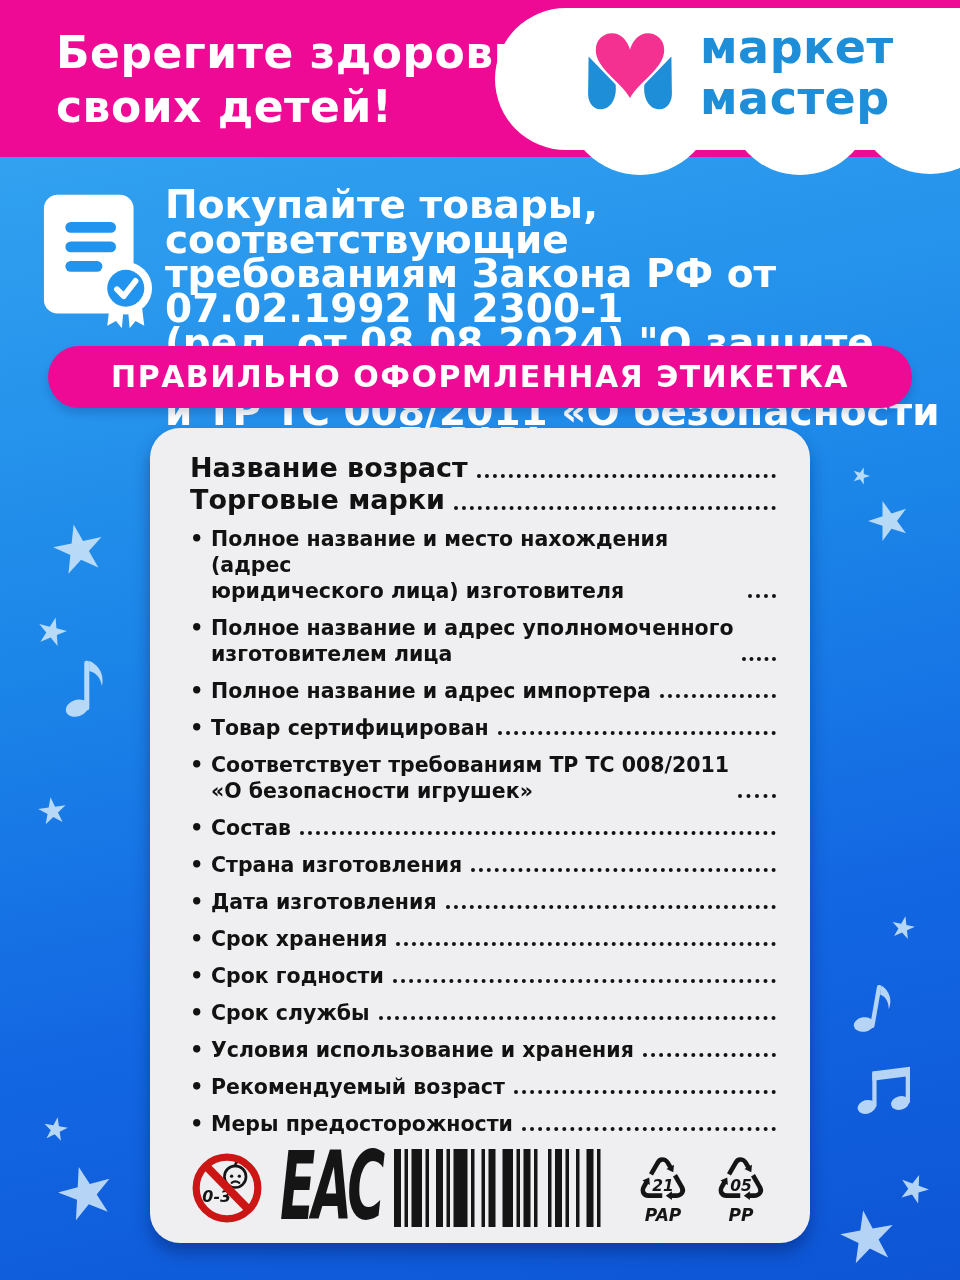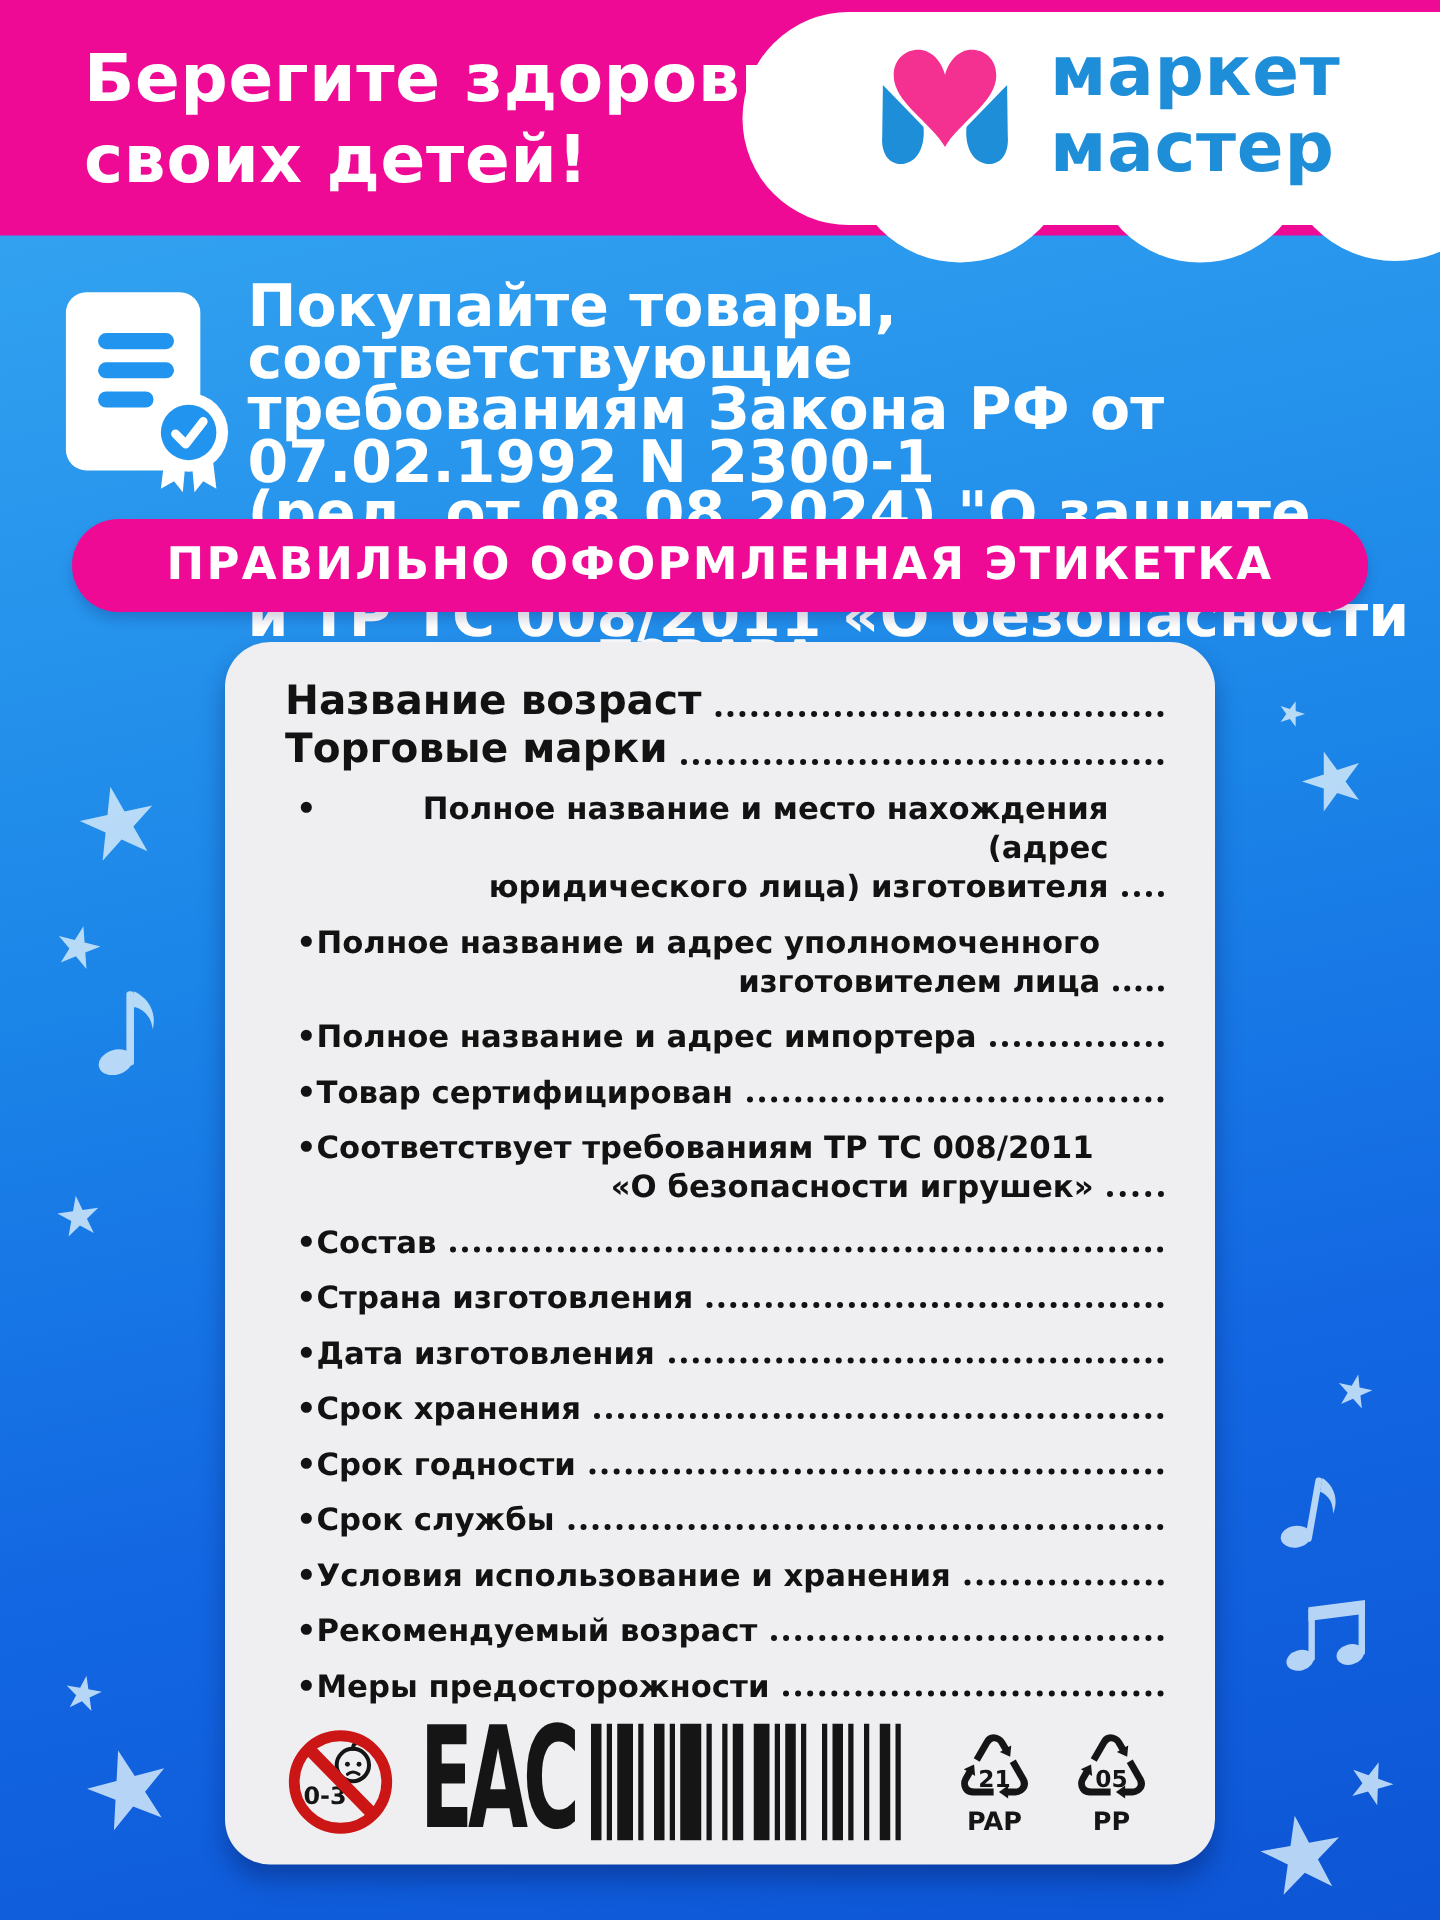--- a/index.html
+++ b/index.html
@@ -34,26 +34,26 @@
              font-size:30px;letter-spacing:1.5px;}
   
   .card{position:absolute;left:150px;top:428px;width:660px;height:815px;border-radius:30px;
         background:var(--card-bg,#efeff1);box-shadow:0 10px 16px rgba(5,25,95,.4);
         padding:24px 30px 0 40px;box-sizing:border-box;color:var(--ink,#121212);}
   .hdr-row{display:flex;font-size:27px;font-weight:bold;line-height:32px;}
   .hdr-row .label{white-space:nowrap;}
   .leader{flex:1 1 auto;min-width:28px;align-self:flex-end;height:0;
           border-bottom:4px dotted var(--ink,#121212);margin:0 4px 6px 9px;}
   .hdr-row.short .leader{flex:0 0 205px;}
-  .items{list-style:none;margin:10px 0 0 0;padding:0;text-align:right;}
+  .items{list-style:none;margin:10px 0 0 0;padding:0;}
   .items li{display:flex;margin-bottom:11px;font-size:20.5px;font-weight:bold;line-height:26px;}
   .items li::before{content:"\2022";flex:0 0 21px;font-size:21px;}
   .items .label{white-space:pre-line;}
   
-  .marks{display:flex;align-items:center;margin-top:12px;}
+  .marks{display:flex;align-items:center;margin-top:12px;font-style:italic;}
   .age-icon{width:74px;height:74px;margin-right:16px;flex:0 0 auto;}
   .eac{width:102px;height:78px;margin-right:12px;overflow:visible;flex:0 0 auto;}
   .eac span{display:inline-block;font-size:94px;line-height:76px;font-weight:bold;color:#151515;
             letter-spacing:-6px;transform:scaleX(.55);transform-origin:left center;white-space:nowrap;}
   .barcode{width:222px;height:78px;margin-right:16px;flex:0 0 auto;}
   .recycle{position:relative;width:62px;margin-right:16px;text-align:center;color:#151515;flex:0 0 auto;}
   .recycle .glyph{display:block;font-size:60px;line-height:58px;font-weight:bold;}
   .recycle .num{position:absolute;top:26px;left:0;right:0;text-align:center;
                 font-size:15.5px;font-weight:bold;}
   .recycle .mat{font-size:17px;font-weight:bold;margin-top:-4px;}

